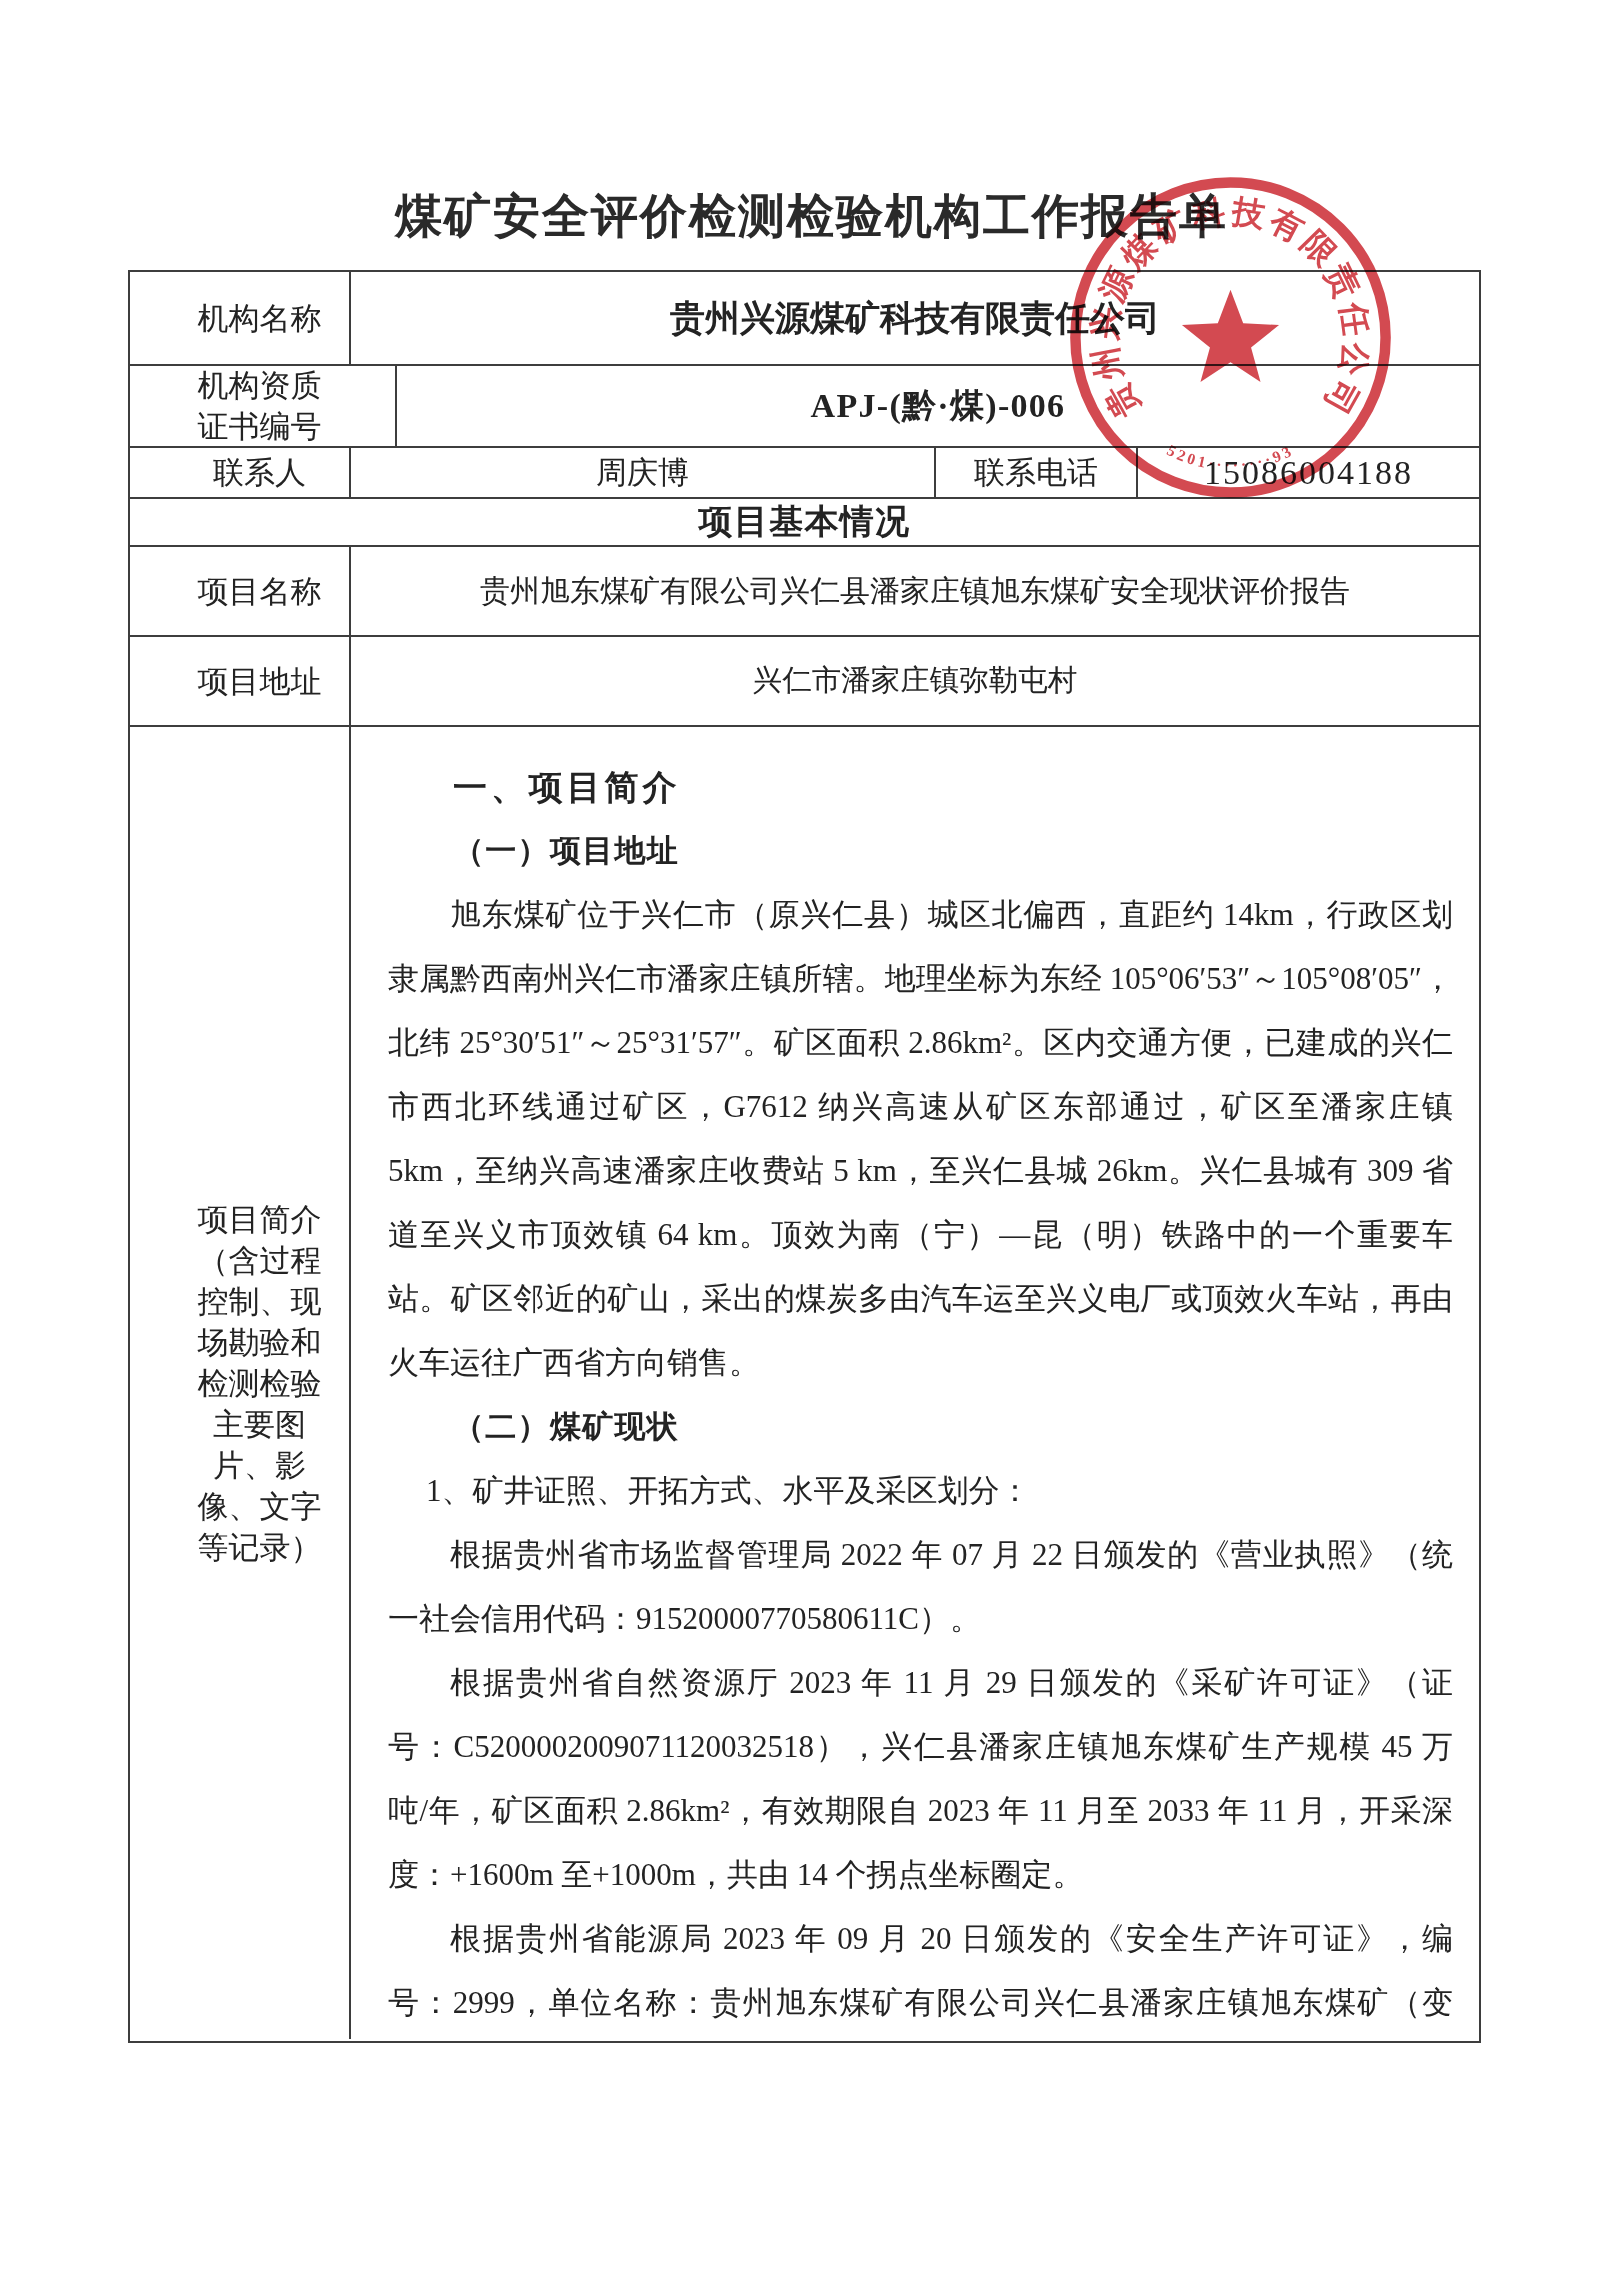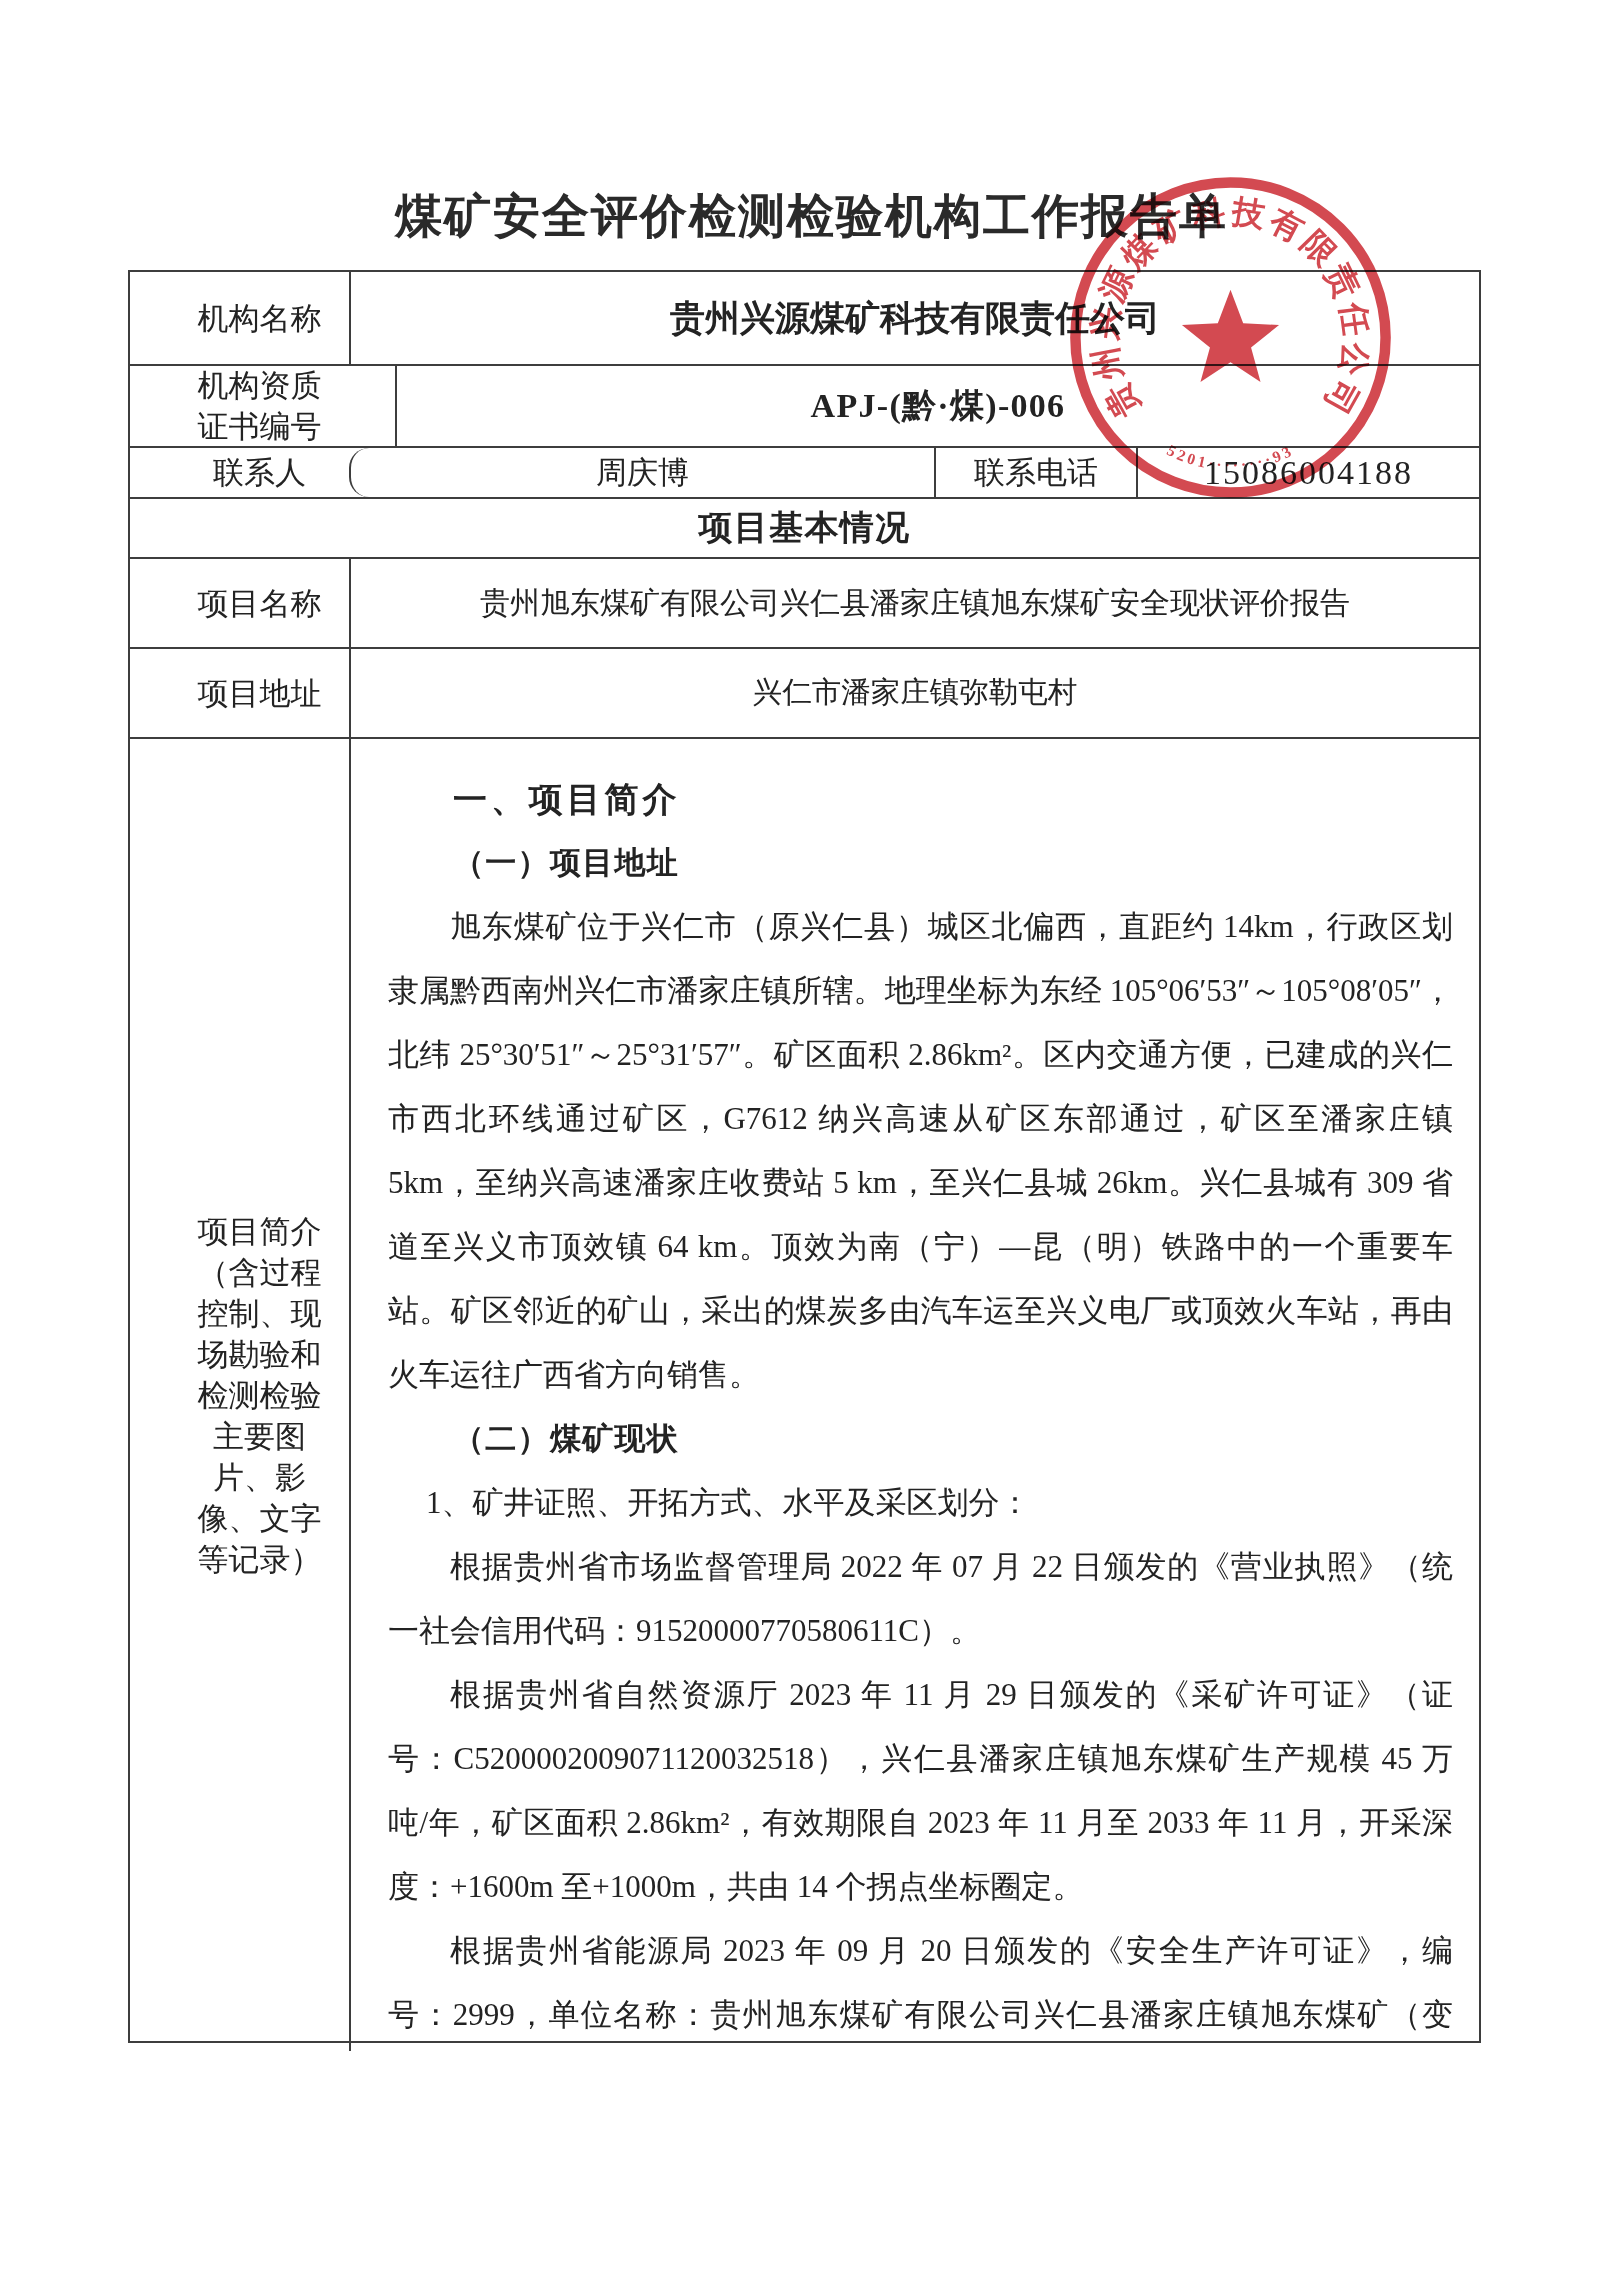--- a/index.html
+++ b/index.html
@@ -22,21 +22,21 @@
   .cell{box-sizing:border-box;display:flex;align-items:center;justify-content:center;overflow:hidden;}
   .cell-label{width:179px;flex:none;text-align:center;font-size:31px;line-height:41px;padding:2.6px 6.5px;margin-left:40px;}
   .cell-label .wrap{display:block;width:147px;}
   .cell-rest{flex:1;border-left:2px solid #3d3d3d;text-align:center;}
   .v-bold{font-weight:bold;}
   .fs54{font-size:35px;}
   .fs52{font-size:34px;letter-spacing:1.3px;margin-left:46px;}
   .fs48{font-size:31px;}
   .fs46{font-size:30px;}
   .fs44{font-size:29.5px;}
-  .cell-mid{width:585px;flex:none;border-left:2px solid #3d3d3d;border-radius:20px;}
+  .cell-mid{width:585px;flex:none;border-left:2px solid #3d3d3d;}
   .cell-phl{width:202px;flex:none;border-left:2px solid #3d3d3d;font-size:31px;}
   .cell-phv{flex:1;border-left:2px solid #3d3d3d;font-size:34px;letter-spacing:2px;}
   .cell-full{flex:1;font-weight:bold;font-size:34px;letter-spacing:1.3px;}
   .intro-label{align-items:center;}
   .intro-content{
     flex:1;border-left:2px solid #3d3d3d;box-sizing:border-box;
     padding:27.5px 26px 0 37px;font-size:31px;line-height:64px;
     text-align:justify;overflow:hidden;display:block;
   }
   .intro-content p{margin:0;}
@@ -72,21 +72,21 @@
       <div class="cell cell-rest v-bold fs52">APJ-(黔·煤)-006</div>
     </div>
 
     <div class="row" style="height:51px">
       <div class="cell cell-label">联系人</div>
       <div class="cell cell-mid fs48">周庆博</div>
       <div class="cell cell-phl">联系电话</div>
       <div class="cell cell-phv">15086004188</div>
     </div>
 
-    <div class="row" style="height:60px">
+    <div class="row" style="height:48px">
       <div class="cell cell-full">项目基本情况</div>
     </div>
 
     <div class="row" style="height:90px">
       <div class="cell cell-label">项目名称</div>
       <div class="cell cell-rest fs46">贵州旭东煤矿有限公司兴仁县潘家庄镇旭东煤矿安全现状评价报告</div>
     </div>
 
     <div class="row" style="height:90px">
       <div class="cell cell-label">项目地址</div>

